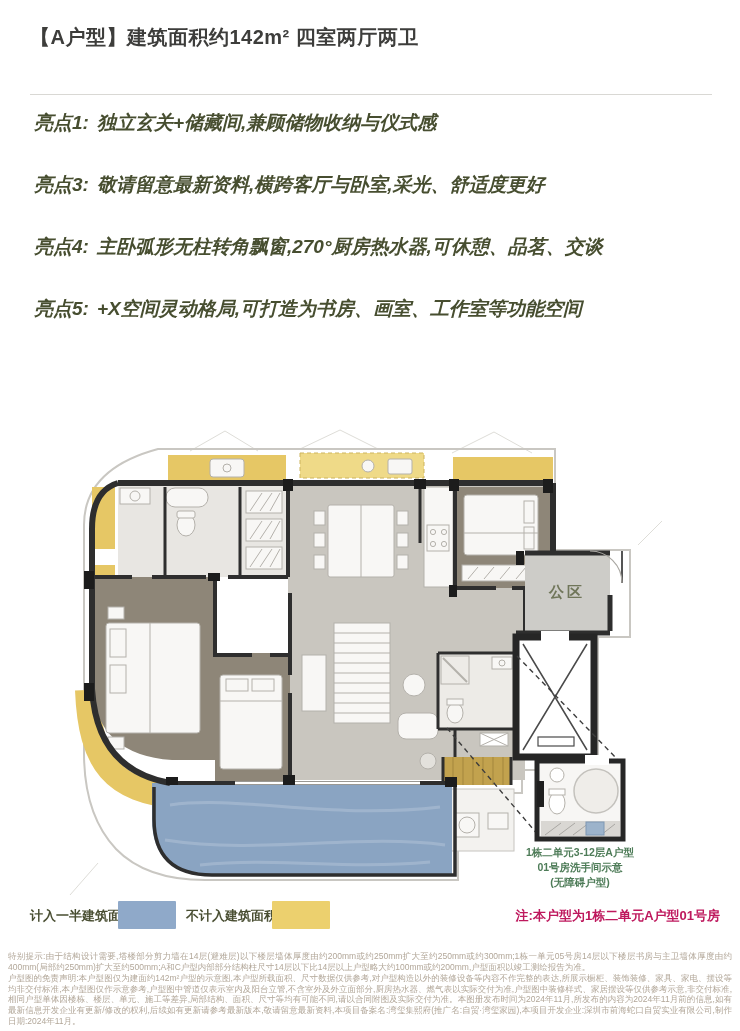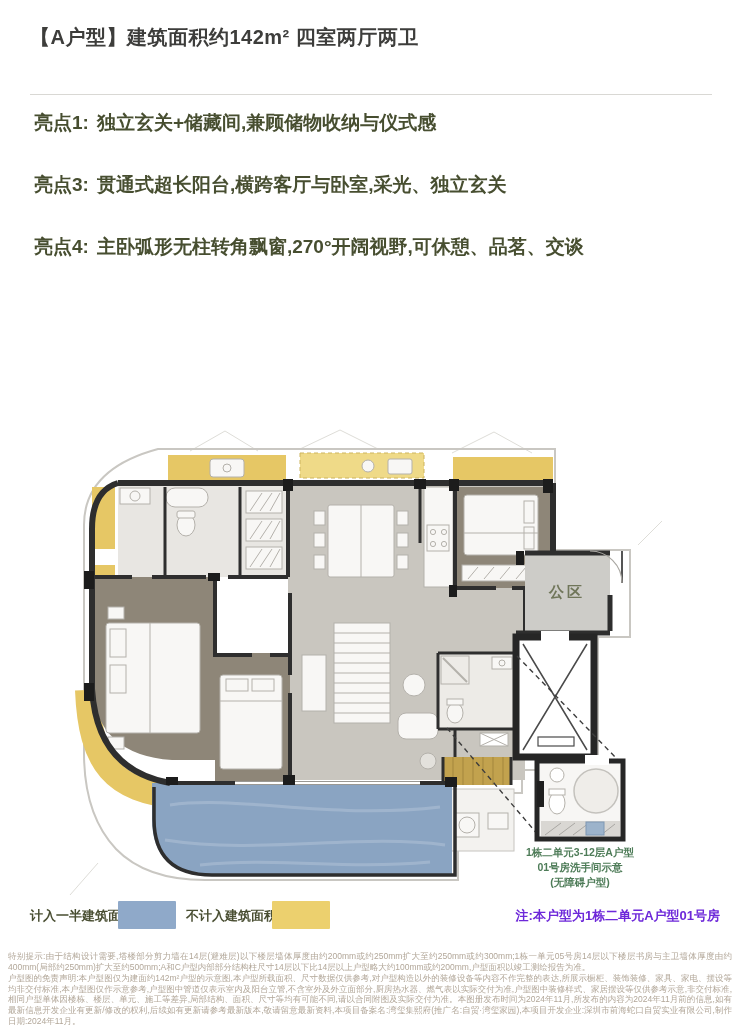--- a/index.html
+++ b/index.html
@@ -12,51 +12,52 @@
     position:absolute;left:30px;top:24px;width:690px;
     font-size:20px;font-weight:bold;color:#3d3d3b;letter-spacing:.5px;
   }
   .divider{
     position:absolute;left:30px;top:94px;width:682px;height:0;
     border-top:1px solid #d9d8d4;
   }
   .highlights{position:absolute;left:34px;top:110px;width:692px;}
   .hl{
     font-size:19px;line-height:26px;font-weight:bold;color:#474e30;
-    margin-bottom:36px;white-space:nowrap;
+    margin-bottom:36px;white-space:nowrap;font-style:italic;
   }
   .hl .hl-label{margin-right:8px;}
   .plan-wrap{position:absolute;left:0;top:425px;width:616px;height:480px;}
   .legend-row{position:absolute;left:0;top:900px;width:740px;height:32px;}
   .legend-label{
     position:absolute;top:7px;font-size:13px;font-weight:bold;color:#4a4f33;
   }
   .lg1{left:30px;} .lg2{left:186px;}
   .swatch{position:absolute;top:1px;width:58px;height:28px;border-radius:1px;}
   .sw-blue{left:118px;background:#8fa9c9;}
   .sw-yellow{left:272px;background:#ecd06e;}
   .legend-note{
-    position:absolute;right:20px;top:7px;font-size:13px;font-weight:bold;color:#6d28d9;text-align:right;
+    position:absolute;right:20px;top:7px;font-size:13px;font-weight:bold;color:#be185d;text-align:right;
   }
   .fineprint{
     position:absolute;left:8px;top:951px;width:724px;
     font-size:8.5px;line-height:10.6px;color:#b2a799;text-align:justify;
   }
   .fineprint p{margin:0 0 1px 0;}
 </style>
 </head>
 <body>
 
 <div class="title">【A户型】建筑面积约142m² 四室两厅两卫</div>
 <div class="divider"></div>
 
 <div class="highlights">
   <div class="hl"><span class="hl-label">亮点1:</span><span>独立玄关+储藏间,兼顾储物收纳与仪式感</span></div>
-  <div class="hl"><span class="hl-label">亮点3:</span><span>贯通式超长阳台,横跨客厅与卧室,采光、独立玄关</span></div>
-  <div class="hl"><span class="hl-label">亮点4:</span><span>主卧弧形无柱转角飘窗,270°开阔视野,可休憩、品茗、交谈</span></div>
+  <div class="hl"><span class="hl-label">亮点3:</span><span>敬请留意最新资料,横跨客厅与卧室,采光、舒适度更好</span></div>
+  <div class="hl"><span class="hl-label">亮点4:</span><span>主卧弧形无柱转角飘窗,270°厨房热水器,可休憩、品茗、交谈</span></div>
+  <div class="hl"><span class="hl-label">亮点5:</span><span>+X空间灵动格局,可打造为书房、画室、工作室等功能空间</span></div>
 </div>
 
 <div class="plan-wrap">
 <svg viewBox="0 0 740 480" width="740" height="480" xmlns="http://www.w3.org/2000/svg">
 
   <g stroke="#deddd8" stroke-width="1" fill="none">
     <path d="M190,26 L225,6 L258,26"></path>
     <path d="M300,24 L340,5 L378,24"></path>
     <path d="M452,28 L494,7 L532,28"></path>
     <path d="M70,470 L98,438"></path>

